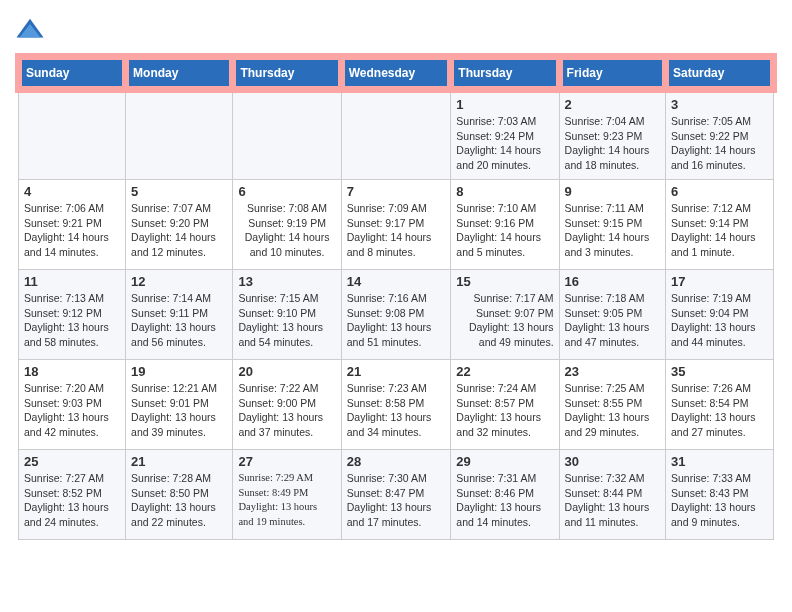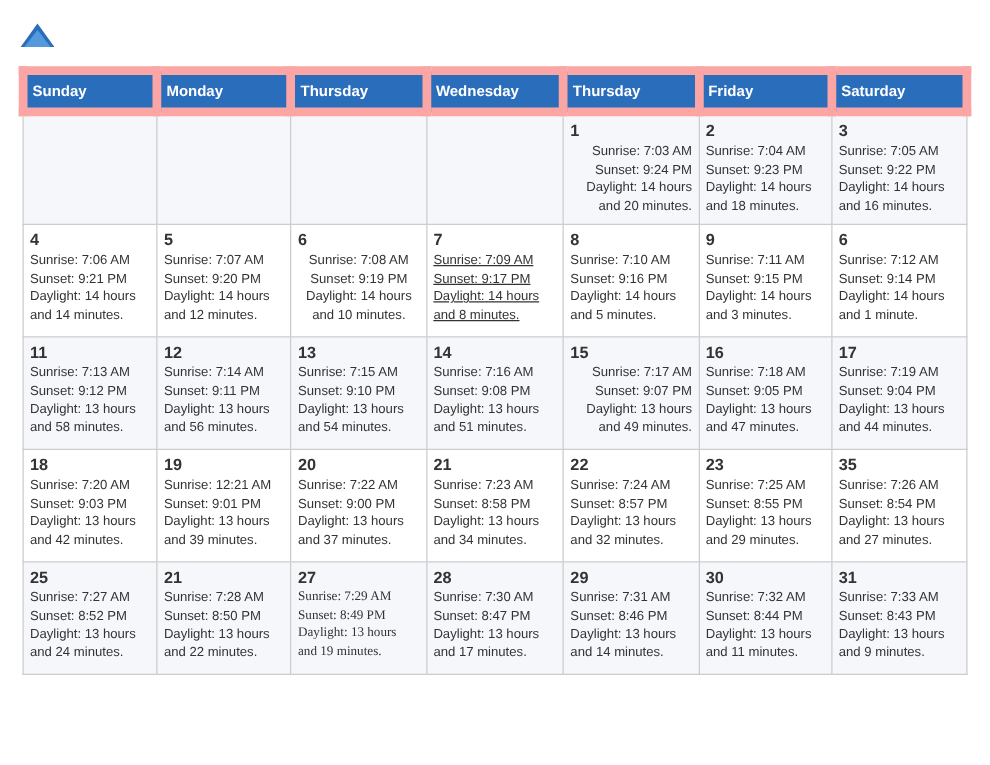--- a/index.html
+++ b/index.html
@@ -123,21 +123,21 @@
       </tr>
   </thead>
   <tbody id="calendar-body">
   <tr>
         <td></td>
         <td></td>
         <td></td>
         <td></td>
         <td>
           <div class="day-num">1</div>
-          <div class="day-info" style="white-space: pre-line; text-align: right;">Sunrise: 7:03 AM
+          <div class="day-info" style="white-space: pre-line;">Sunrise: 7:03 AM
 Sunset: 9:24 PM
 Daylight: 14 hours
 and 20 minutes.</div>
         </td>
         <td>
           <div class="day-num">2</div>
           <div class="day-info" style="white-space: pre-line;">Sunrise: 7:04 AM
 Sunset: 9:23 PM
 Daylight: 14 hours
 and 18 minutes.</div>
@@ -167,21 +167,21 @@
         </td>
         <td>
           <div class="day-num">6</div>
           <div class="day-info" style="white-space: pre-line; text-align: center;">Sunrise: 7:08 AM
 Sunset: 9:19 PM
 Daylight: 14 hours
 and 10 minutes.</div>
         </td>
         <td>
           <div class="day-num">7</div>
-          <div class="day-info" style="white-space: pre-line; text-decoration: underline;">Sunrise: 7:09 AM
+          <div class="day-info" style="white-space: pre-line;">Sunrise: 7:09 AM
 Sunset: 9:17 PM
 Daylight: 14 hours
 and 8 minutes.</div>
         </td>
         <td>
           <div class="day-num">8</div>
           <div class="day-info" style="white-space: pre-line;">Sunrise: 7:10 AM
 Sunset: 9:16 PM
 Daylight: 14 hours
 and 5 minutes.</div>

